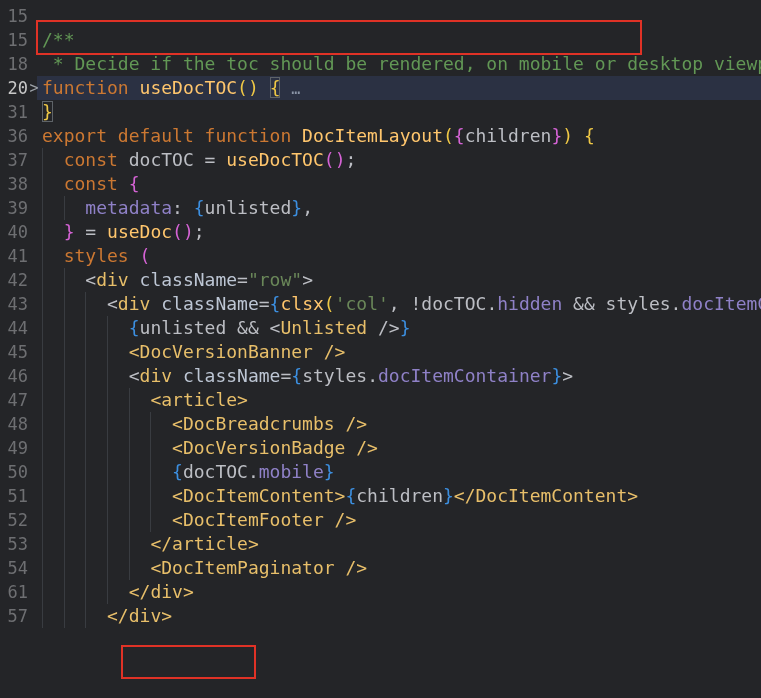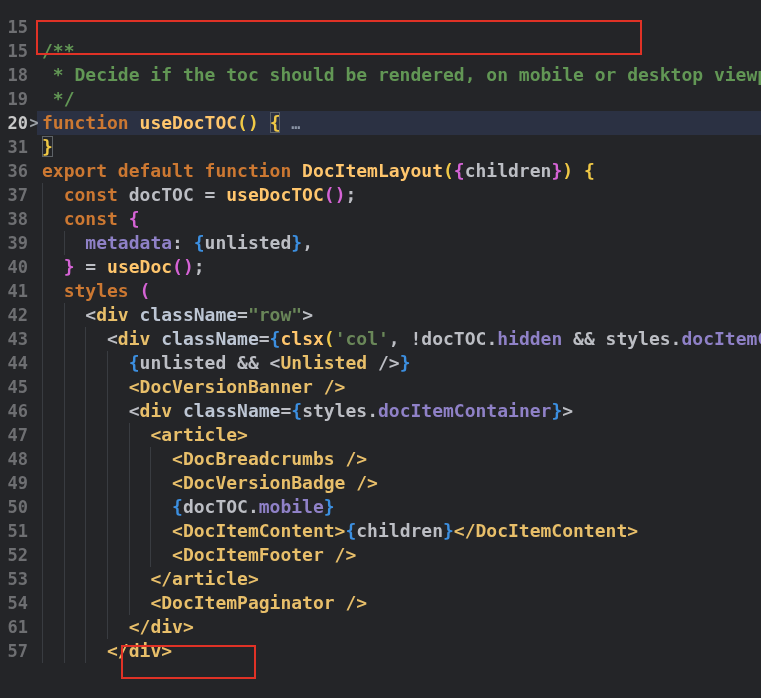--- a/index.html
+++ b/index.html
@@ -3,21 +3,21 @@
 <meta charset="utf-8">
 <style>
   html,body { margin:0; padding:0; }
   body {
     width:761px; height:698px; overflow:hidden;
     background:#242528;
     font-family:"DejaVu Sans Mono", monospace;
   }
   #editor {
     position:relative; width:761px; height:698px; overflow:hidden;
-    font-size:18px; padding-top:15px; box-sizing:border-box;font-weight:bold;
+    font-size:18px; padding-top:4px; box-sizing:border-box;
     --cw:10.837px;
   }
   .line { position:relative; height:24px; line-height:24px; white-space:pre; }
   .line.active::before {
     content:""; position:absolute; left:37px; right:0; top:0; bottom:0;
     background:var(--hl-bg); z-index:0;
   }
   .ln {
     position:absolute; left:0; top:0; width:28px; text-align:right;
     font-size:17px; z-index:2; color:var(--gutter);
@@ -35,21 +35,20 @@
   .a-import { left:36px;  top:20px;  width:602px; height:31px; }
   .a-twikoo { left:121px; top:645px; width:131px; height:30px; }
 </style>
 </head>
 <body style="background: rgb(36, 37, 40);">
 
 <div id="editor" style="--hl-bg: #2B3143; --gutter: #6E6F72; --gutter-active: #C8C8C8; --annot: #E03226;">
     <div class="line"><span class="ln">15</span><span class="code"></span></div>
     <div class="line"><span class="ln">15</span><span class="code"><span style="color: rgb(98, 151, 85);">/**</span></span></div>
     <div class="line"><span class="ln">18</span><span class="code"><span style="color: rgb(98, 151, 85);"> * Decide if the toc should be rendered, on mobile or desktop viewp</span></span></div>
-    <div class="line"><span class="ln">19</span><span class="code"><span style="color: rgb(98, 151, 85);"> */</span></span></div>
     <div class="line active"><span class="ln">20</span><span class="chev">&gt;</span><span class="code"><span style="color: rgb(204, 120, 50);">function </span><span style="color: rgb(255, 198, 109);">useDocTOC</span><span style="color: rgb(239, 200, 70);">()</span><span style="color: rgb(188, 190, 196);"> </span><span class="boxed" style="color: rgb(239, 200, 70);">{</span><span style="color: rgb(188, 190, 196);"> </span><span class="fold-dots" style="color: rgb(140, 150, 168);">…</span></span></div>
     <div class="line"><span class="ln">31</span><span class="code"><span class="boxed" style="color: rgb(239, 200, 70);">}</span></span></div>
     <div class="line"><span class="ln">36</span><span class="code"><span style="color: rgb(204, 120, 50);">export default function </span><span style="color: rgb(255, 198, 109);">DocItemLayout</span><span style="color: rgb(239, 200, 70);">(</span><span style="color: rgb(213, 99, 213);">{</span><span style="color: rgb(188, 190, 196);">children</span><span style="color: rgb(213, 99, 213);">}</span><span style="color: rgb(239, 200, 70);">)</span><span style="color: rgb(188, 190, 196);"> </span><span style="color: rgb(239, 200, 70);">{</span></span></div>
     <div class="line"><div class="guide" style="left: 42px;"></div><span class="ln">37</span><span class="code"><span style="color: rgb(188, 190, 196);">  </span><span style="color: rgb(204, 120, 50);">const </span><span style="color: rgb(188, 190, 196);">docTOC = </span><span style="color: rgb(255, 198, 109);">useDocTOC</span><span style="color: rgb(213, 99, 213);">()</span><span style="color: rgb(188, 190, 196);">;</span></span></div>
     <div class="line"><div class="guide" style="left: 42px;"></div><span class="ln">38</span><span class="code"><span style="color: rgb(188, 190, 196);">  </span><span style="color: rgb(204, 120, 50);">const </span><span style="color: rgb(213, 99, 213);">{</span></span></div>
     <div class="line"><div class="guide" style="left: 42px;"></div><div class="guide" style="left: 63.674px;"></div><span class="ln">39</span><span class="code"><span style="color: rgb(188, 190, 196);">    </span><span style="color: rgb(143, 129, 199);">metadata</span><span style="color: rgb(188, 190, 196);">: </span><span style="color: rgb(60, 143, 224);">{</span><span style="color: rgb(188, 190, 196);">unlisted</span><span style="color: rgb(60, 143, 224);">}</span><span style="color: rgb(188, 190, 196);">,</span></span></div>
     <div class="line"><div class="guide" style="left: 42px;"></div><span class="ln">40</span><span class="code"><span style="color: rgb(188, 190, 196);">  </span><span style="color: rgb(213, 99, 213);">}</span><span style="color: rgb(188, 190, 196);"> = </span><span style="color: rgb(255, 198, 109);">useDoc</span><span style="color: rgb(213, 99, 213);">()</span><span style="color: rgb(188, 190, 196);">;</span></span></div>
     <div class="line"><div class="guide" style="left: 42px;"></div><span class="ln">41</span><span class="code"><span style="color: rgb(188, 190, 196);">  </span><span style="color: rgb(204, 120, 50);">styles </span><span style="color: rgb(213, 99, 213);">(</span></span></div>
     <div class="line"><div class="guide" style="left: 42px;"></div><div class="guide" style="left: 63.674px;"></div><span class="ln">42</span><span class="code"><span style="color: rgb(188, 190, 196);">    &lt;</span><span style="color: rgb(232, 191, 106);">div</span><span style="color: rgb(188, 190, 196);"> </span><span style="color: rgb(189, 198, 212);">className</span><span style="color: rgb(188, 190, 196);">=</span><span style="color: rgb(106, 135, 89);">"row"</span><span style="color: rgb(188, 190, 196);">&gt;</span></span></div>
     <div class="line"><div class="guide" style="left: 42px;"></div><div class="guide" style="left: 63.674px;"></div><div class="guide" style="left: 85.348px;"></div><span class="ln">43</span><span class="code"><span style="color: rgb(188, 190, 196);">      &lt;</span><span style="color: rgb(232, 191, 106);">div</span><span style="color: rgb(188, 190, 196);"> </span><span style="color: rgb(189, 198, 212);">className</span><span style="color: rgb(188, 190, 196);">=</span><span style="color: rgb(60, 143, 224);">{</span><span style="color: rgb(255, 198, 109);">clsx</span><span style="color: rgb(239, 200, 70);">(</span><span style="color: rgb(106, 135, 89);">'col'</span><span style="color: rgb(188, 190, 196);">, !docTOC.</span><span style="color: rgb(143, 129, 199);">hidden</span><span style="color: rgb(188, 190, 196);"> &amp;&amp; styles.</span><span style="color: rgb(143, 129, 199);">docItemC</span></span></div>

